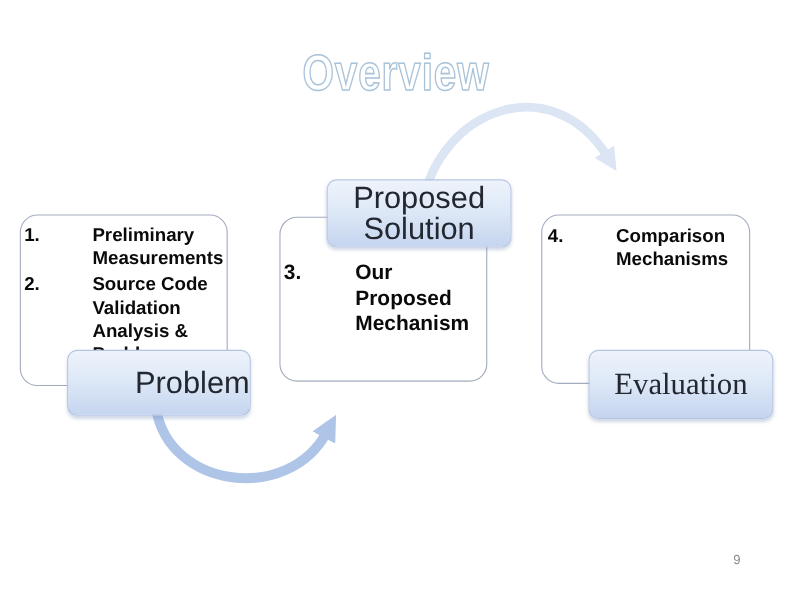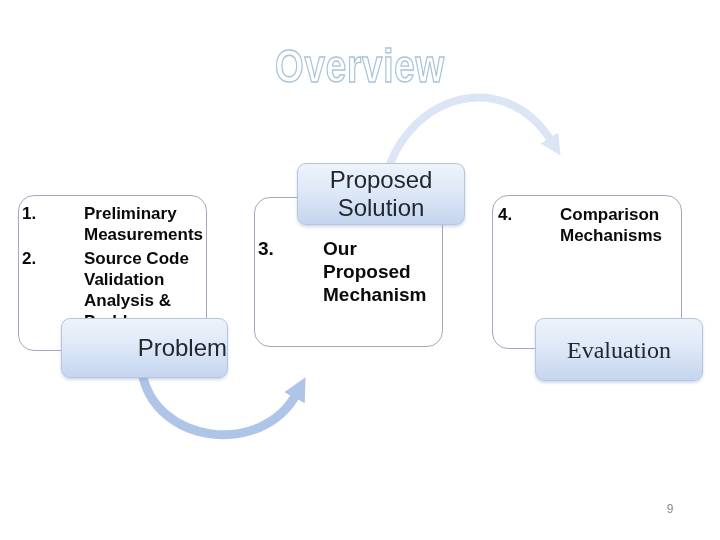--- a/index.html
+++ b/index.html
@@ -41,21 +41,21 @@
   #panel-left{left:18px;top:195px;width:189px;height:156px;}
   #panel-solution{left:254px;top:197px;width:189px;height:150px;}
   #panel-evaluation{left:492px;top:195px;width:190px;height:154px;}
   
   .label-box{
     position:absolute;z-index:3;box-sizing:border-box;
     border:1px solid #b5c4e2;border-radius:9px;
     background:linear-gradient(180deg,#eef3fb 0%,#dde8f7 48%,#c5d5ef 100%);
     box-shadow:0 2px 3px rgba(125,145,185,.35);
     display:flex;flex-direction:column;align-items:center;justify-content:center;
-    font-size:24px;line-height:28px;color:#23272f;text-align:center;
+    font-size:28px;line-height:28px;color:#23272f;text-align:center;
   }
   #label-problem{left:61px;top:318px;width:167px;height:60px;align-items:flex-end;}
   #label-solution{left:297px;top:163px;width:168px;height:62px;}
   #label-evaluation{left:535px;top:318px;width:168px;height:63px;font-family:Liberation Serif, serif;}
   
   .page-number{
     position:absolute;left:660px;top:502px;width:20px;
     font-size:12px;color:#8a8a8a;text-align:center;z-index:2;
   }
 </style>

